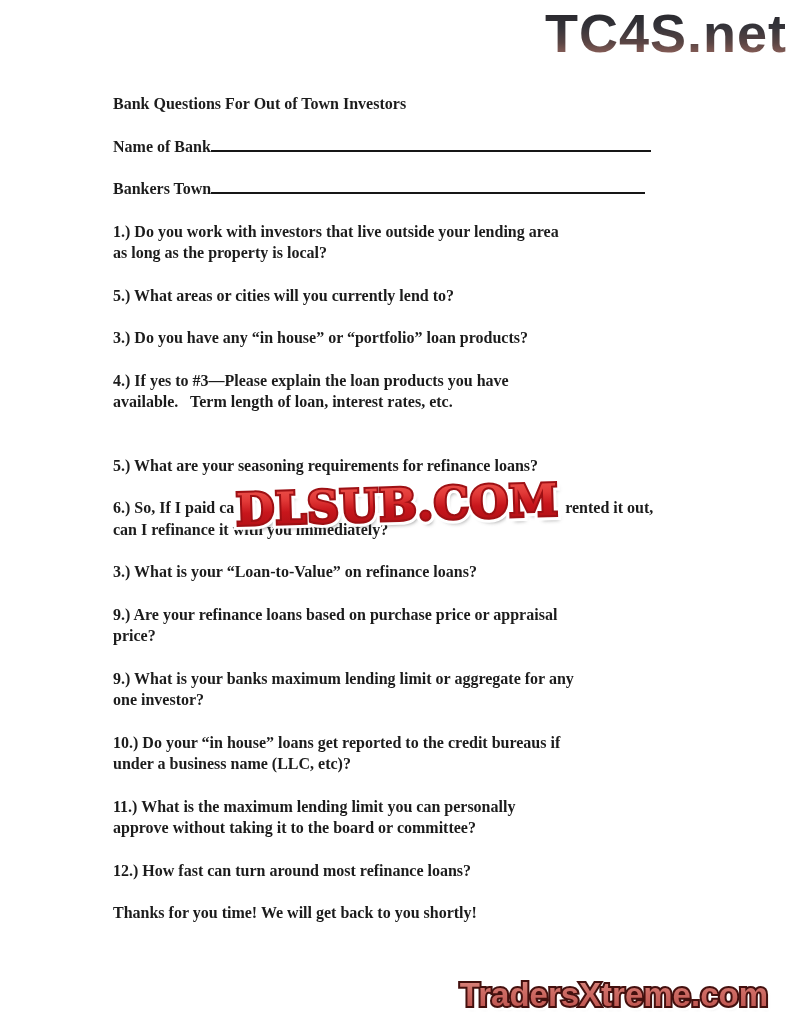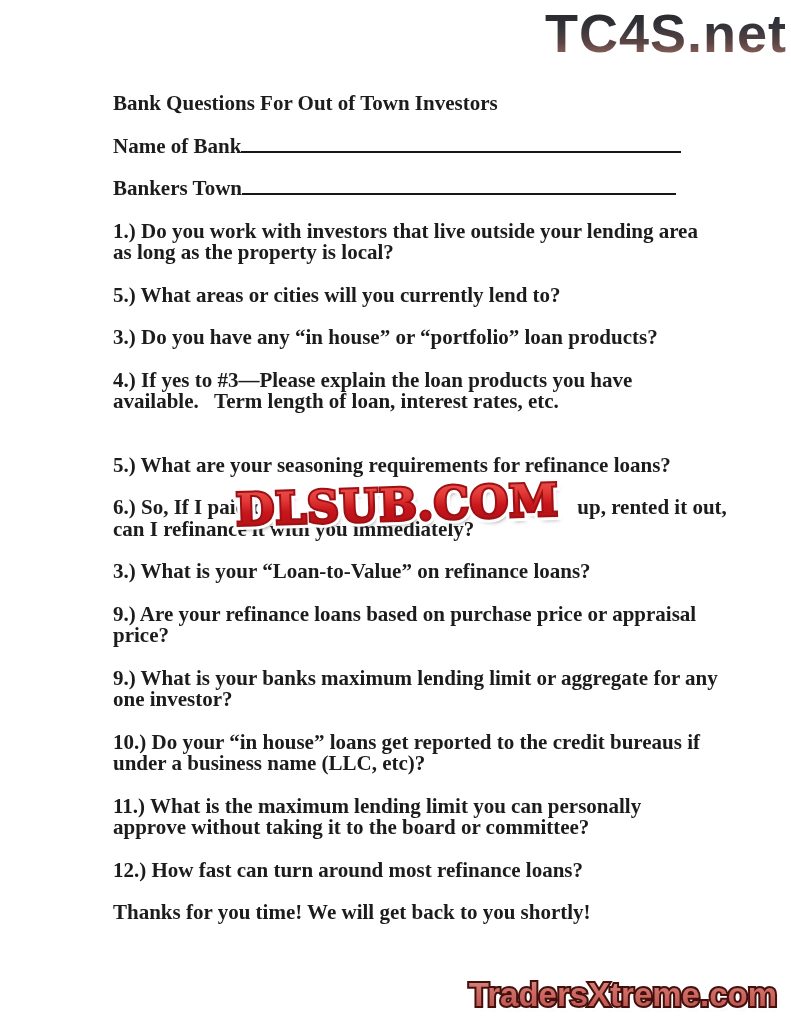--- a/index.html
+++ b/index.html
@@ -28,21 +28,21 @@
     text-shadow: none;
   }
 
   
   .doc {
     position: absolute;
     left: 113px; top: 93px;
     width: 620px;
     color: #1c1c1c;
     font-weight: 700;
-    font-size: 21px;
+    font-size: 16px;
     line-height: 21.5px;
   }
   .doc p {
     margin: 0 0 21px 0;
     white-space: pre-wrap;
   }
   .doc p.q-extra { margin-bottom: 42px; }
   .uline {
     display: inline-block;
     height: 13px;
@@ -80,21 +80,21 @@
     background: linear-gradient(180deg, #ef5a52 0%, #e23a38 34%, #c8161c 58%, #aa0e13 100%);
     -webkit-background-clip: text;
     background-clip: text;
     color: transparent;
     -webkit-text-fill-color: transparent;
   }
 
   
   .tx-logo {
     position: absolute;
-    top: 975px; right: 14px;
+    top: 975px; right: 23px;
     font-family: "Liberation Sans", sans-serif;
     font-weight: 700;
     font-size: 33px;
     line-height: 40px;
     letter-spacing: 0px;
     white-space: nowrap;
   }
   .tx-layer { position: absolute; left: 0; top: 0; }
   .tx-halo {
     -webkit-text-stroke: 9px #ffffff;

